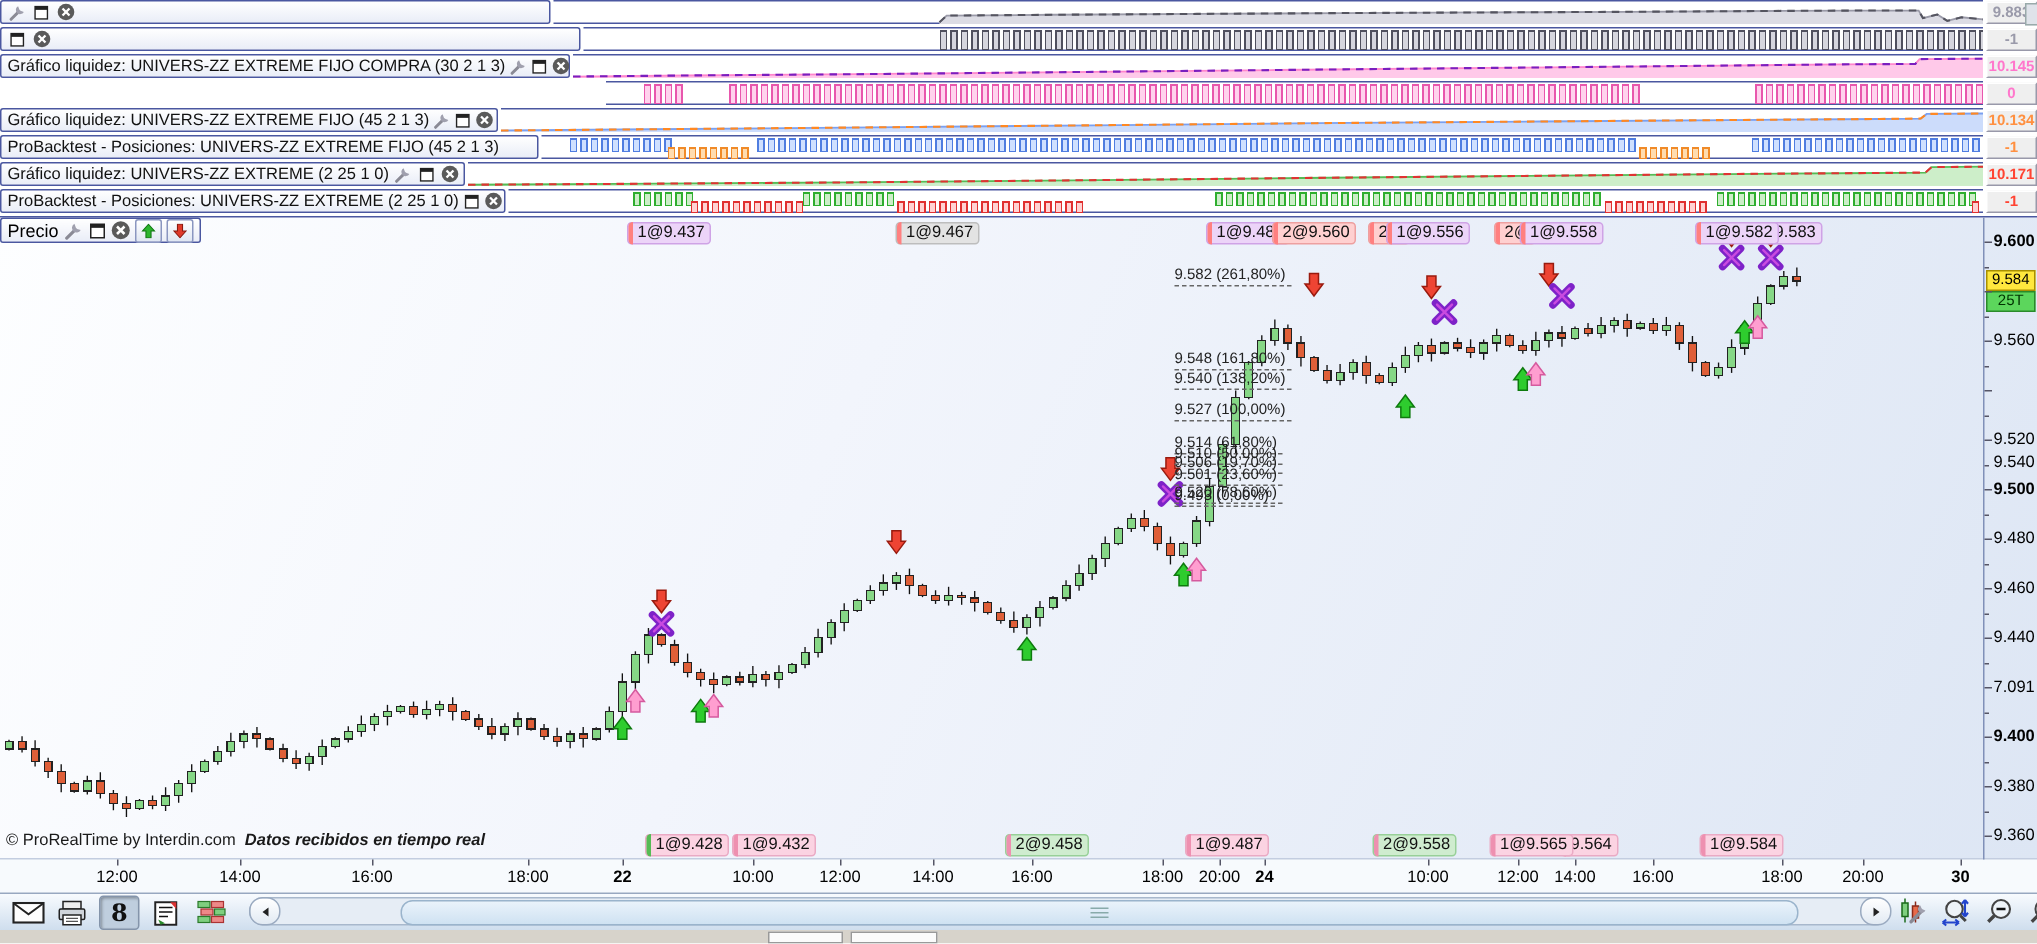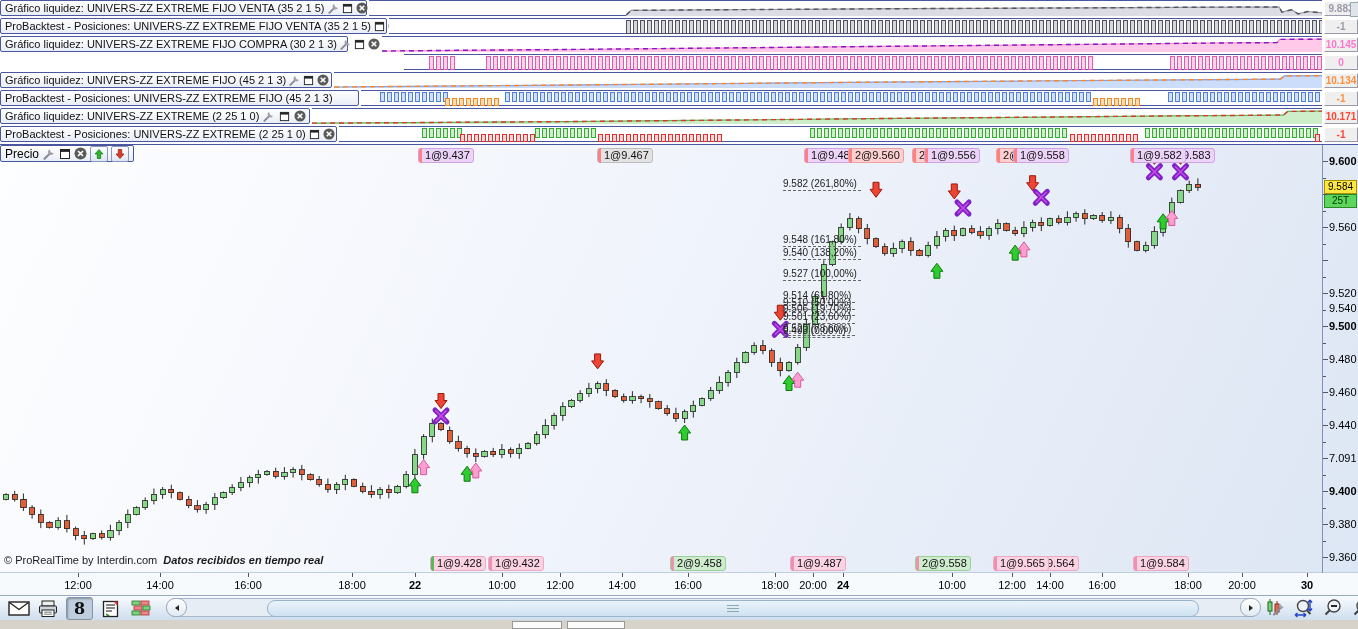--- a/index.html
+++ b/index.html
@@ -66,21 +66,20 @@
   #bstrip{position:absolute;left:0;top:620px;width:1358px;height:9px;background:#d7d3cb}
   .frag{position:absolute;top:1px;height:8px;background:#fbfbfb;border:1px solid #999;box-sizing:border-box}
   #vscroll-frag{position:absolute;left:1350px;top:2px;width:7px;height:13px;background:#dfe3ea;border:1px solid #9aa}
 </style>
 </head>
 <body>
 
 <div id="rows">
     <div class="mini-row" style="top: 0px;">
       <div class="mini-title" style="width: 367px;">
-        <span>Gráfico liquidez: UNIVERS-ZZ EXTREME FIJO VENTA (35 2 1 5)</span>
         <span class="icon">
           <svg width="11" height="11" viewBox="0 0 12 12">
             <path d="M1.5 10.8 L6.4 5.9" stroke="#8a8a95" stroke-width="2.1" stroke-linecap="round"></path>
             <path d="M6.6 1.2 a3.1 3.1 0 1 0 4.2 4.2 L8.4 4.6 7.6 3.8 Z" fill="#a0a0ae"></path>
           </svg>
         </span>
         <span class="icon">
           <svg width="11" height="11" viewBox="0 0 12 12">
             <rect x="1.5" y="1.5" width="9" height="9" fill="#fff" stroke="#222"></rect>
             <rect x="1.5" y="1.5" width="9" height="2.4" fill="#222"></rect>
@@ -97,21 +96,20 @@
         <svg width="953" height="16">
           <path d="M257.31,15 L257.31,13.88 L 262.07500000000005,9.4 L 333.54999999999995,8.84 L 428.85,8.280000000000001 L 524.1500000000001,7.72 L 619.45,7.3 L 714.75,6.88 L 810.05,6.32 L 867.23,6.04 L 910.115,6.04 L 912.9739999999999,11.08 L 922.504,8.700000000000001 L 929.175,12.9 L 938.705,10.520000000000001 L 953,11.92 L953,15 Z" fill="#dcdce4" stroke="none"></path>
           <polyline points="257.31,13.88 262.07500000000005,9.4 333.54999999999995,8.84 428.85,8.280000000000001 524.1500000000001,7.72 619.45,7.3 714.75,6.88 810.05,6.32 867.23,6.04 910.115,6.04 912.9739999999999,11.08 922.504,8.700000000000001 929.175,12.9 938.705,10.520000000000001 953,11.92" fill="none" stroke="#9a9aa8" stroke-width="1.2"></polyline>
           <polyline points="257.31,13.88 262.07500000000005,9.4 333.54999999999995,8.84 428.85,8.280000000000001 524.1500000000001,7.72 619.45,7.3 714.75,6.88 810.05,6.32 867.23,6.04 910.115,6.04 912.9739999999999,11.08 922.504,8.700000000000001 929.175,12.9 938.705,10.520000000000001 953,11.92" fill="none" stroke="#555560" stroke-width="1.4" stroke-dasharray="5 4"></polyline>
         </svg>
       </div>
       <div class="mini-value" style="color: rgb(154, 154, 170);">9.883</div>
     </div>
     <div class="mini-row" style="top: 18px;">
       <div class="mini-title" style="width: 387px;">
-        <span>ProBacktest - Posiciones: UNIVERS-ZZ EXTREME FIJO VENTA (35 2 1 5)</span>
         <span class="icon">
           <svg width="11" height="11" viewBox="0 0 12 12">
             <rect x="1.5" y="1.5" width="9" height="9" fill="#fff" stroke="#222"></rect>
             <rect x="1.5" y="1.5" width="9" height="2.4" fill="#222"></rect>
           </svg>
         </span>
         <span class="icon">
           <svg width="12" height="12" viewBox="0 0 13 13">
             <circle cx="6.5" cy="6.5" r="6" fill="#5a5a5a"></circle>
             <path d="M4 4 L9 9 M9 4 L4 9" stroke="#fff" stroke-width="1.7"></path>
@@ -218,21 +216,21 @@
           <rect x="902.9" y="1.5" width="4" height="12.5" fill="#d6d6de" stroke="#50505e" stroke-width="1" shape-rendering="crispEdges"></rect>
           <rect x="909.9" y="1.5" width="4" height="12.5" fill="#d6d6de" stroke="#50505e" stroke-width="1" shape-rendering="crispEdges"></rect>
           <rect x="916.9" y="1.5" width="4" height="12.5" fill="#d6d6de" stroke="#50505e" stroke-width="1" shape-rendering="crispEdges"></rect>
           <rect x="923.9" y="1.5" width="4" height="12.5" fill="#d6d6de" stroke="#50505e" stroke-width="1" shape-rendering="crispEdges"></rect>
           <rect x="930.9" y="1.5" width="4" height="12.5" fill="#d6d6de" stroke="#50505e" stroke-width="1" shape-rendering="crispEdges"></rect>
         </svg>
       </div>
       <div class="mini-value" style="color: rgb(154, 154, 170);">-1</div>
     </div>
     <div class="mini-row" style="top: 36px;">
-      <div class="mini-title" style="width: 348px;">
+      <div class="mini-title" style="width: 380px;">
         <span>Gráfico liquidez: UNIVERS-ZZ EXTREME FIJO COMPRA (30 2 1 3)</span>
         <span class="icon">
           <svg width="11" height="11" viewBox="0 0 12 12">
             <path d="M1.5 10.8 L6.4 5.9" stroke="#8a8a95" stroke-width="2.1" stroke-linecap="round"></path>
             <path d="M6.6 1.2 a3.1 3.1 0 1 0 4.2 4.2 L8.4 4.6 7.6 3.8 Z" fill="#a0a0ae"></path>
           </svg>
         </span>
         <span class="icon">
           <svg width="11" height="11" viewBox="0 0 12 12">
             <rect x="1.5" y="1.5" width="9" height="9" fill="#fff" stroke="#222"></rect>

